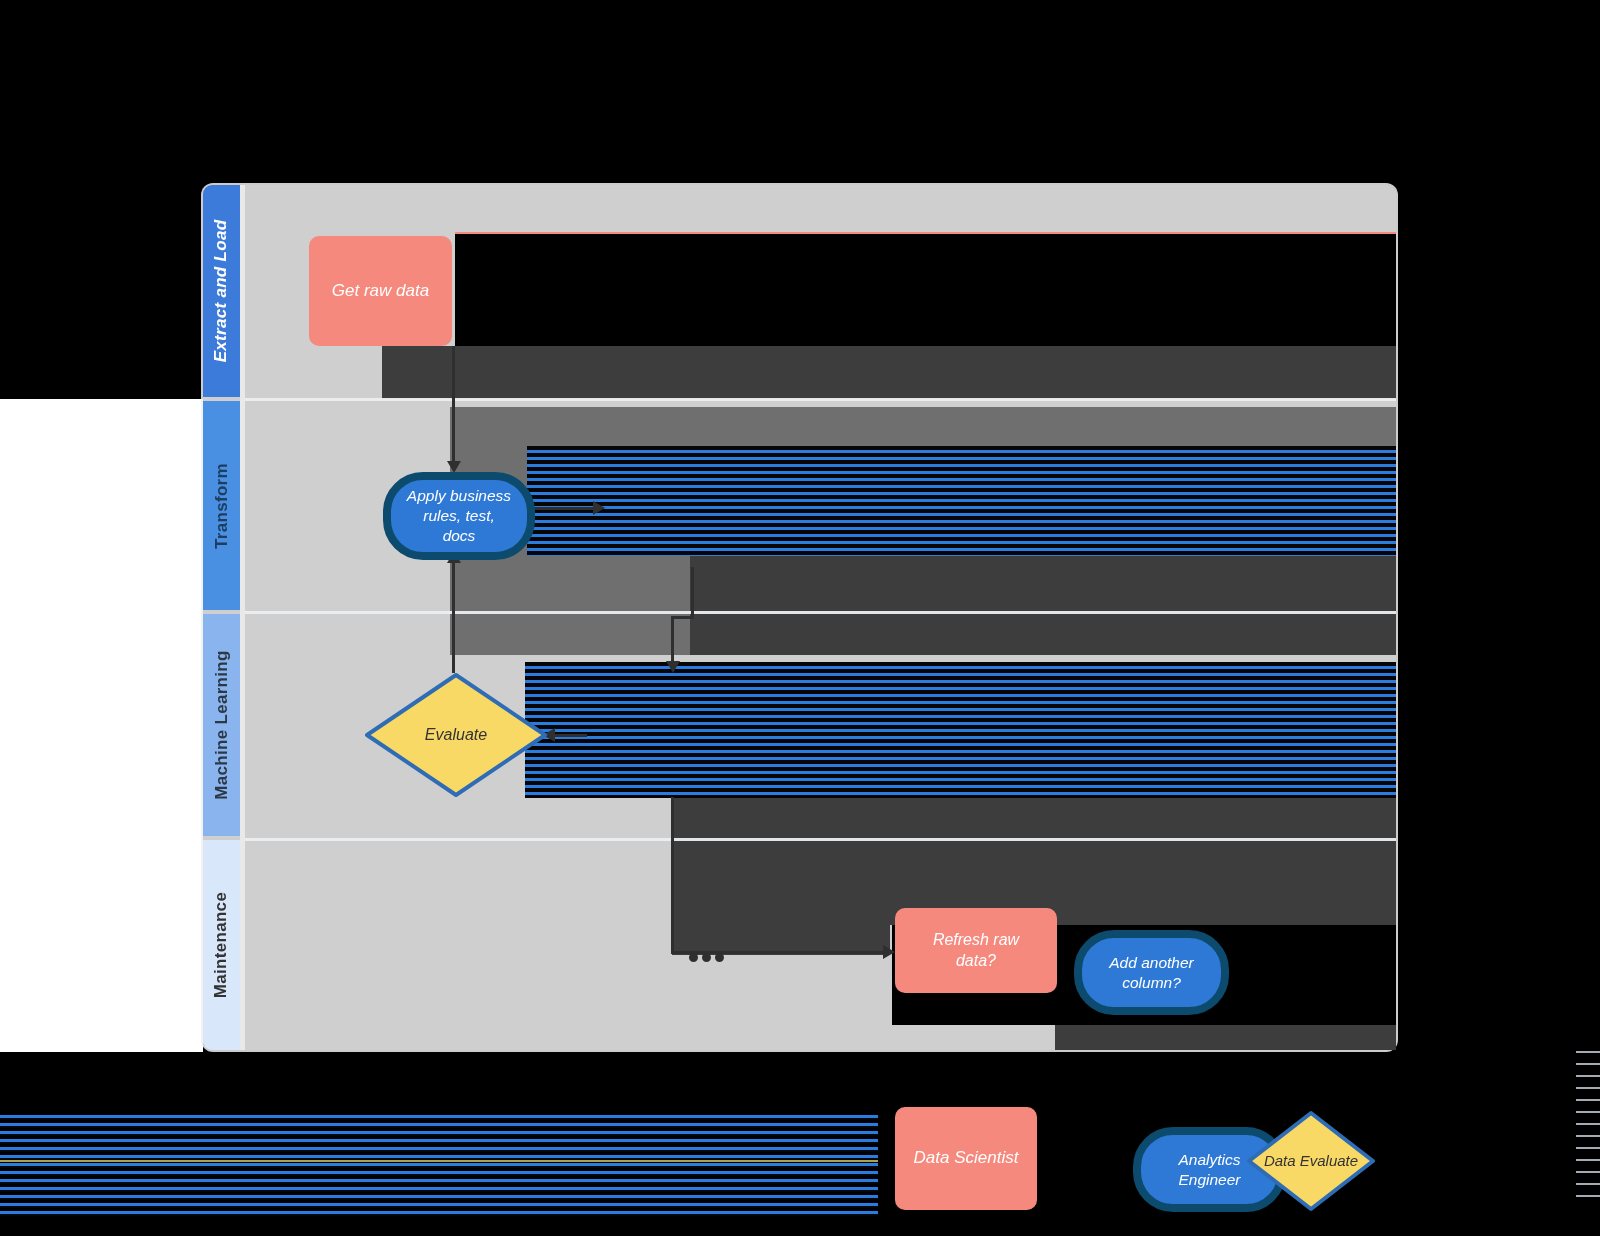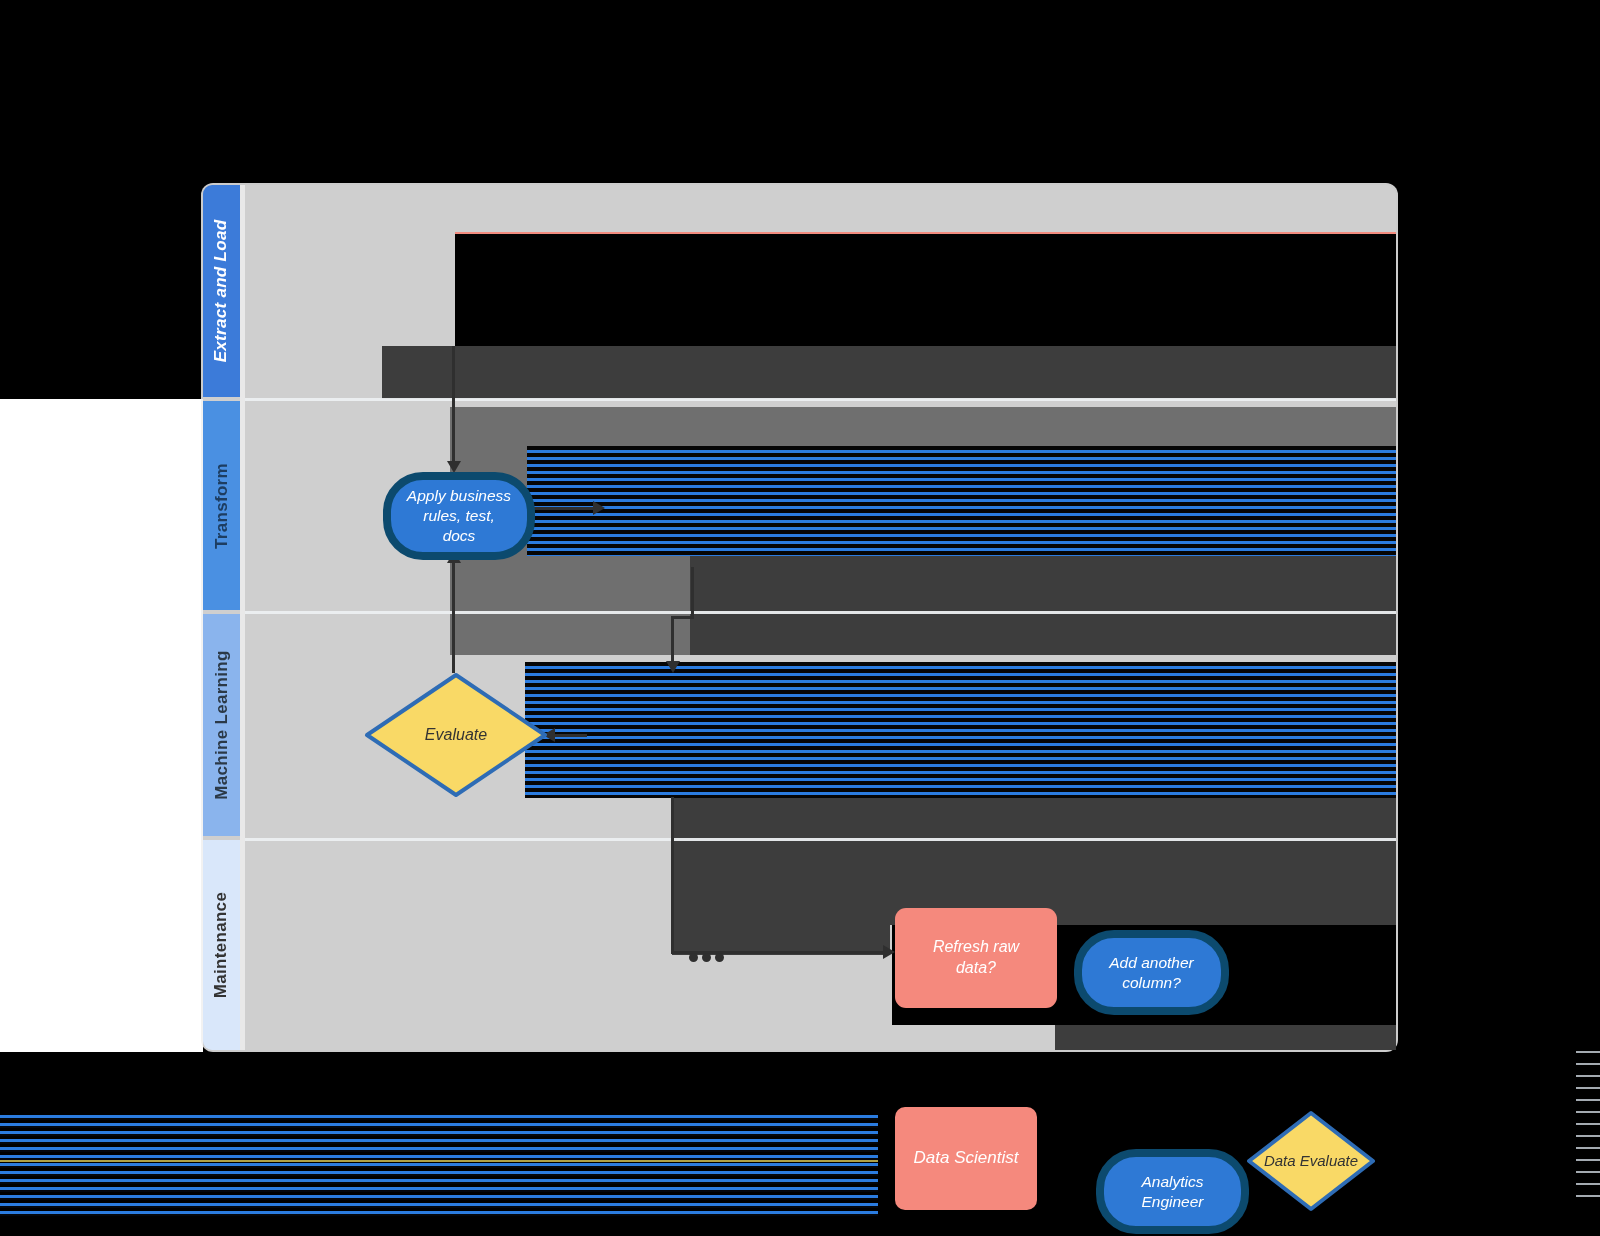--- a/index.html
+++ b/index.html
@@ -112,52 +112,55 @@
     <div class="conn" style="left:249px;top:378px;width:3px;height:110px;"></div>
     <div class="ah ah-up" style="left:244px;top:366px;"></div>
 
     <div class="conn" style="left:468px;top:612px;width:3px;height:155px;"></div>
     <div class="conn" style="left:468px;top:766px;width:216px;height:3px;"></div>
     <div class="hop" style="left:486px;top:768px;"></div>
     <div class="hop" style="left:499px;top:768px;"></div>
     <div class="hop" style="left:512px;top:768px;"></div>
     <div class="ah ah-right" style="left:680px;top:760px;"></div>
 
+    <div class="node node-rect" style="left:106px;top:51px;width:143px;height:110px;">
+      <span class="inner" style="width:120px;">Get raw data</span>
+    </div>
 
     <div class="node node-stadium" style="left:180px;top:287px;width:136px;height:72px;">
       <span class="inner" style="width:106px;">Apply business rules, test, docs</span>
     </div>
 
 
     <div class="diamond-wrap" style="left:160px;top:486px;width:186px;height:128px;">
       <svg width="186" height="128">
         <polygon points="93,4 182,64 93,124 4,64" fill="#f9d966" stroke="#2e6cb5" stroke-width="4" stroke-linejoin="round"></polygon>
       </svg>
       <div class="diamond-label" style="font-size:16px;">
           <span class="inner" style="width:130px;">Evaluate</span>
         </div>
     </div>
 
 
-    <div class="node node-rect" style="left:692px;top:723px;width:162px;height:100px;font-size:16px;border-radius:11px;">
+    <div class="node node-rect" style="left:692px;top:723px;width:162px;height:85px;font-size:16px;">
       <span class="inner" style="width:110px;">Refresh raw data?</span>
     </div>
 
     <div class="node node-stadium" style="left:871px;top:745px;width:139px;height:69px;">
       <span class="inner" style="width:108px;">Add another column?</span>
     </div>
 
 
   </div>
 
   <div>
     <div class="node node-rect" style="left:895px;top:1107px;width:142px;height:103px;">
       <span class="inner" style="width:130px;">Data Scientist</span>
     </div>
-    <div class="node node-stadium" style="left:1096px;top:1127px;width:137px;height:69px;margin-top:22px;">
+    <div class="node node-stadium" style="left:1133px;top:1127px;width:137px;height:69px;">
       <span class="inner" style="width:90px;">Analytics Engineer</span>
     </div>
     <div class="diamond-wrap" style="left:1245px;top:1109px;width:132px;height:104px;">
       <svg width="132" height="104">
         <polygon points="66,4 128,52 66,100 4,52" fill="#f9d966" stroke="#2e6cb5" stroke-width="4" stroke-linejoin="round"></polygon>
       </svg>
       <div class="diamond-label" style="font-size:15px;">
           <span class="inner" style="width:110px;">Data Evaluate</span>
         </div>
     </div>

